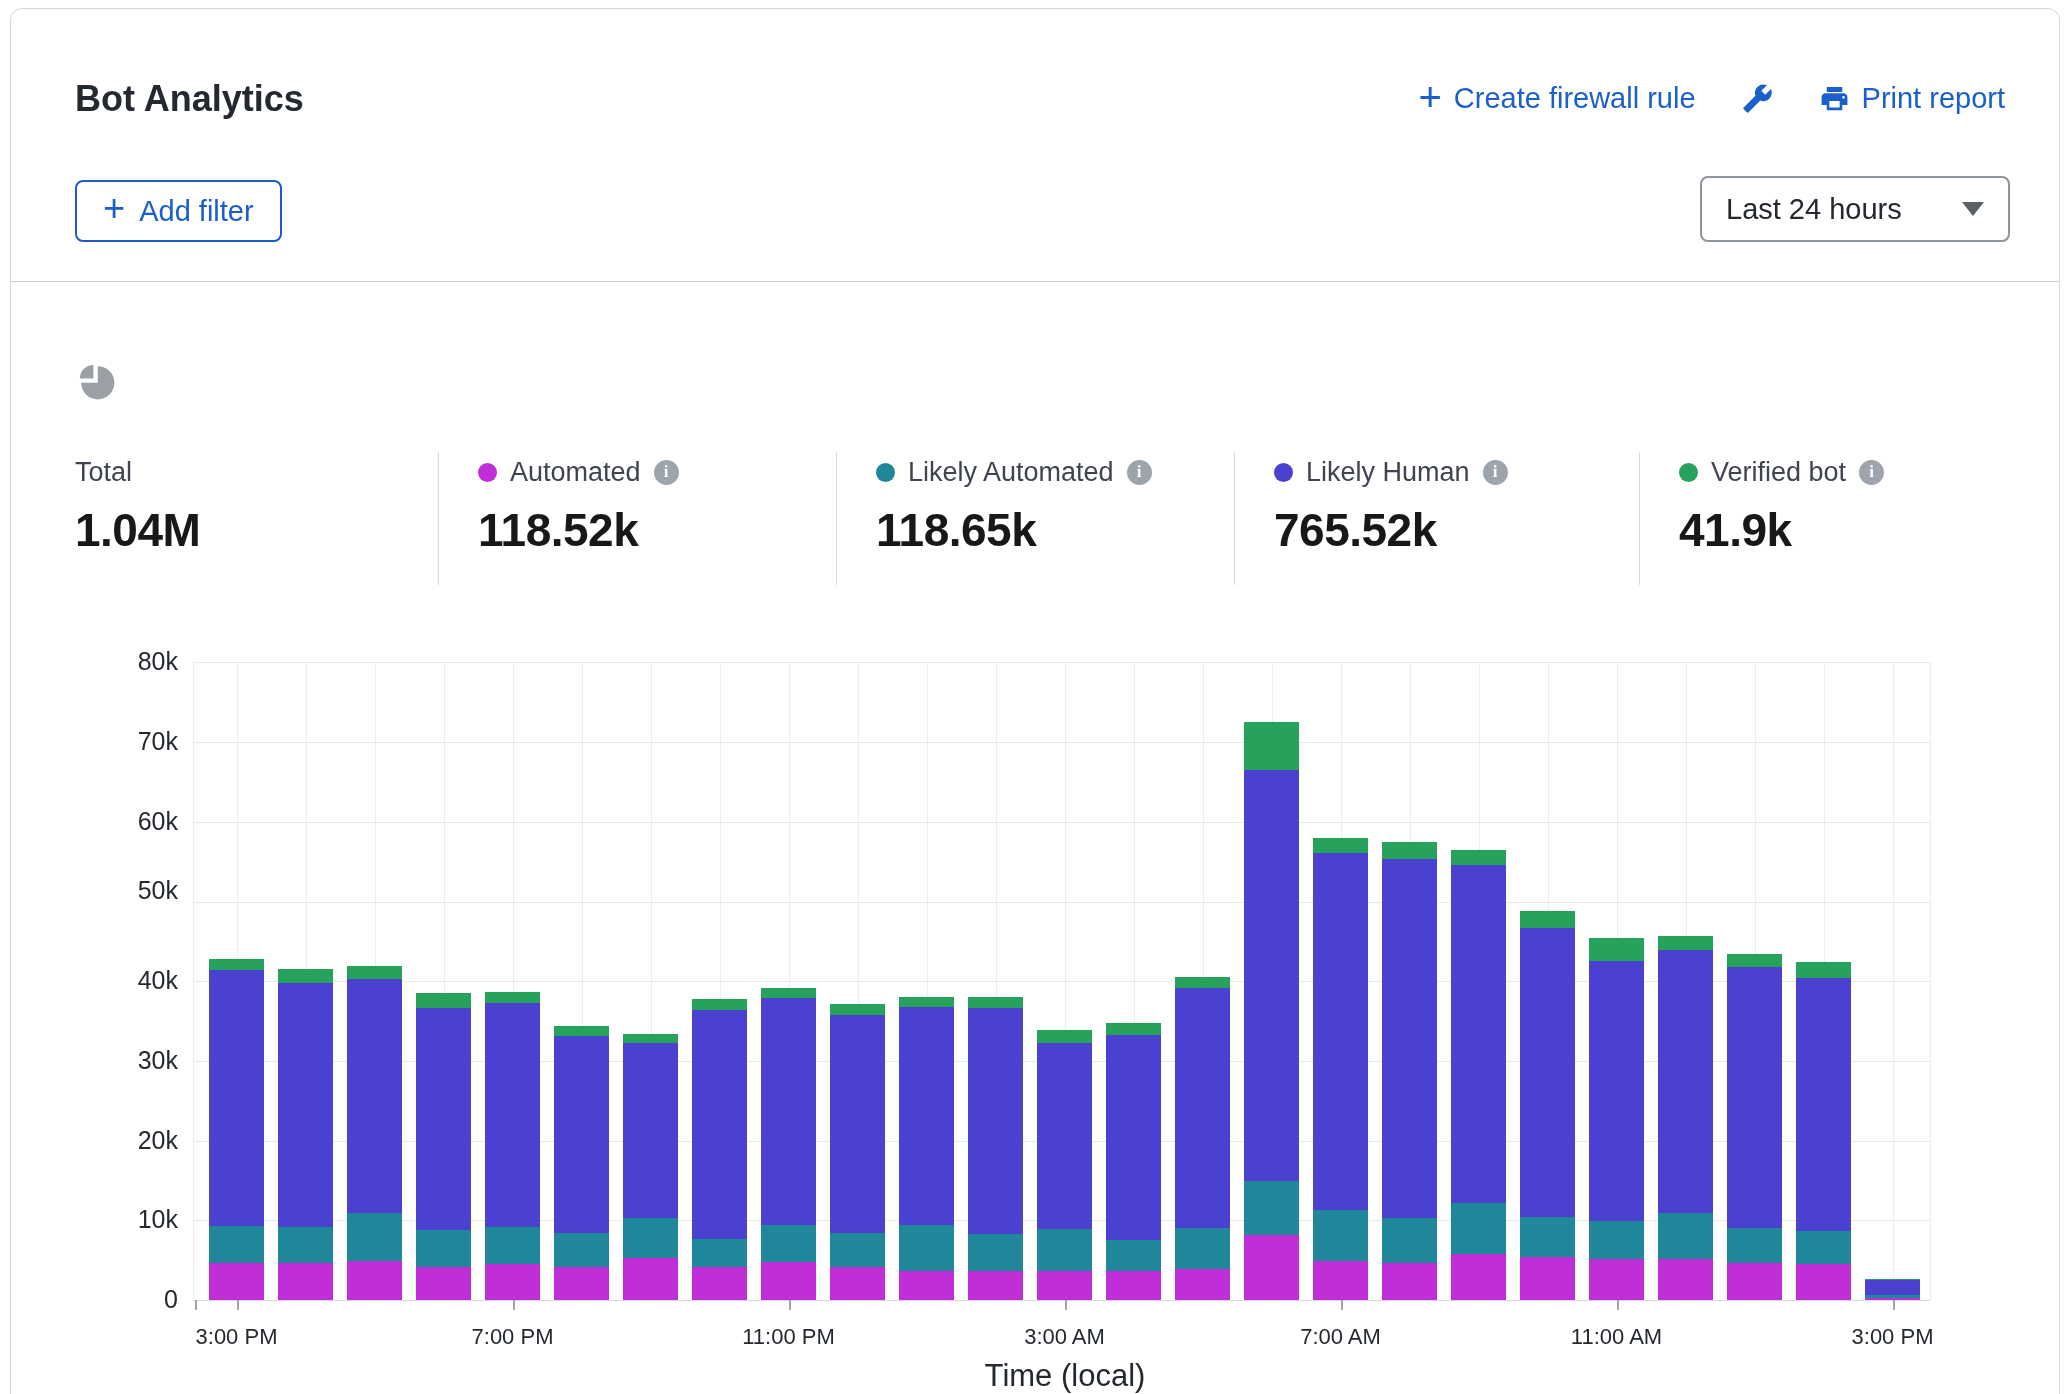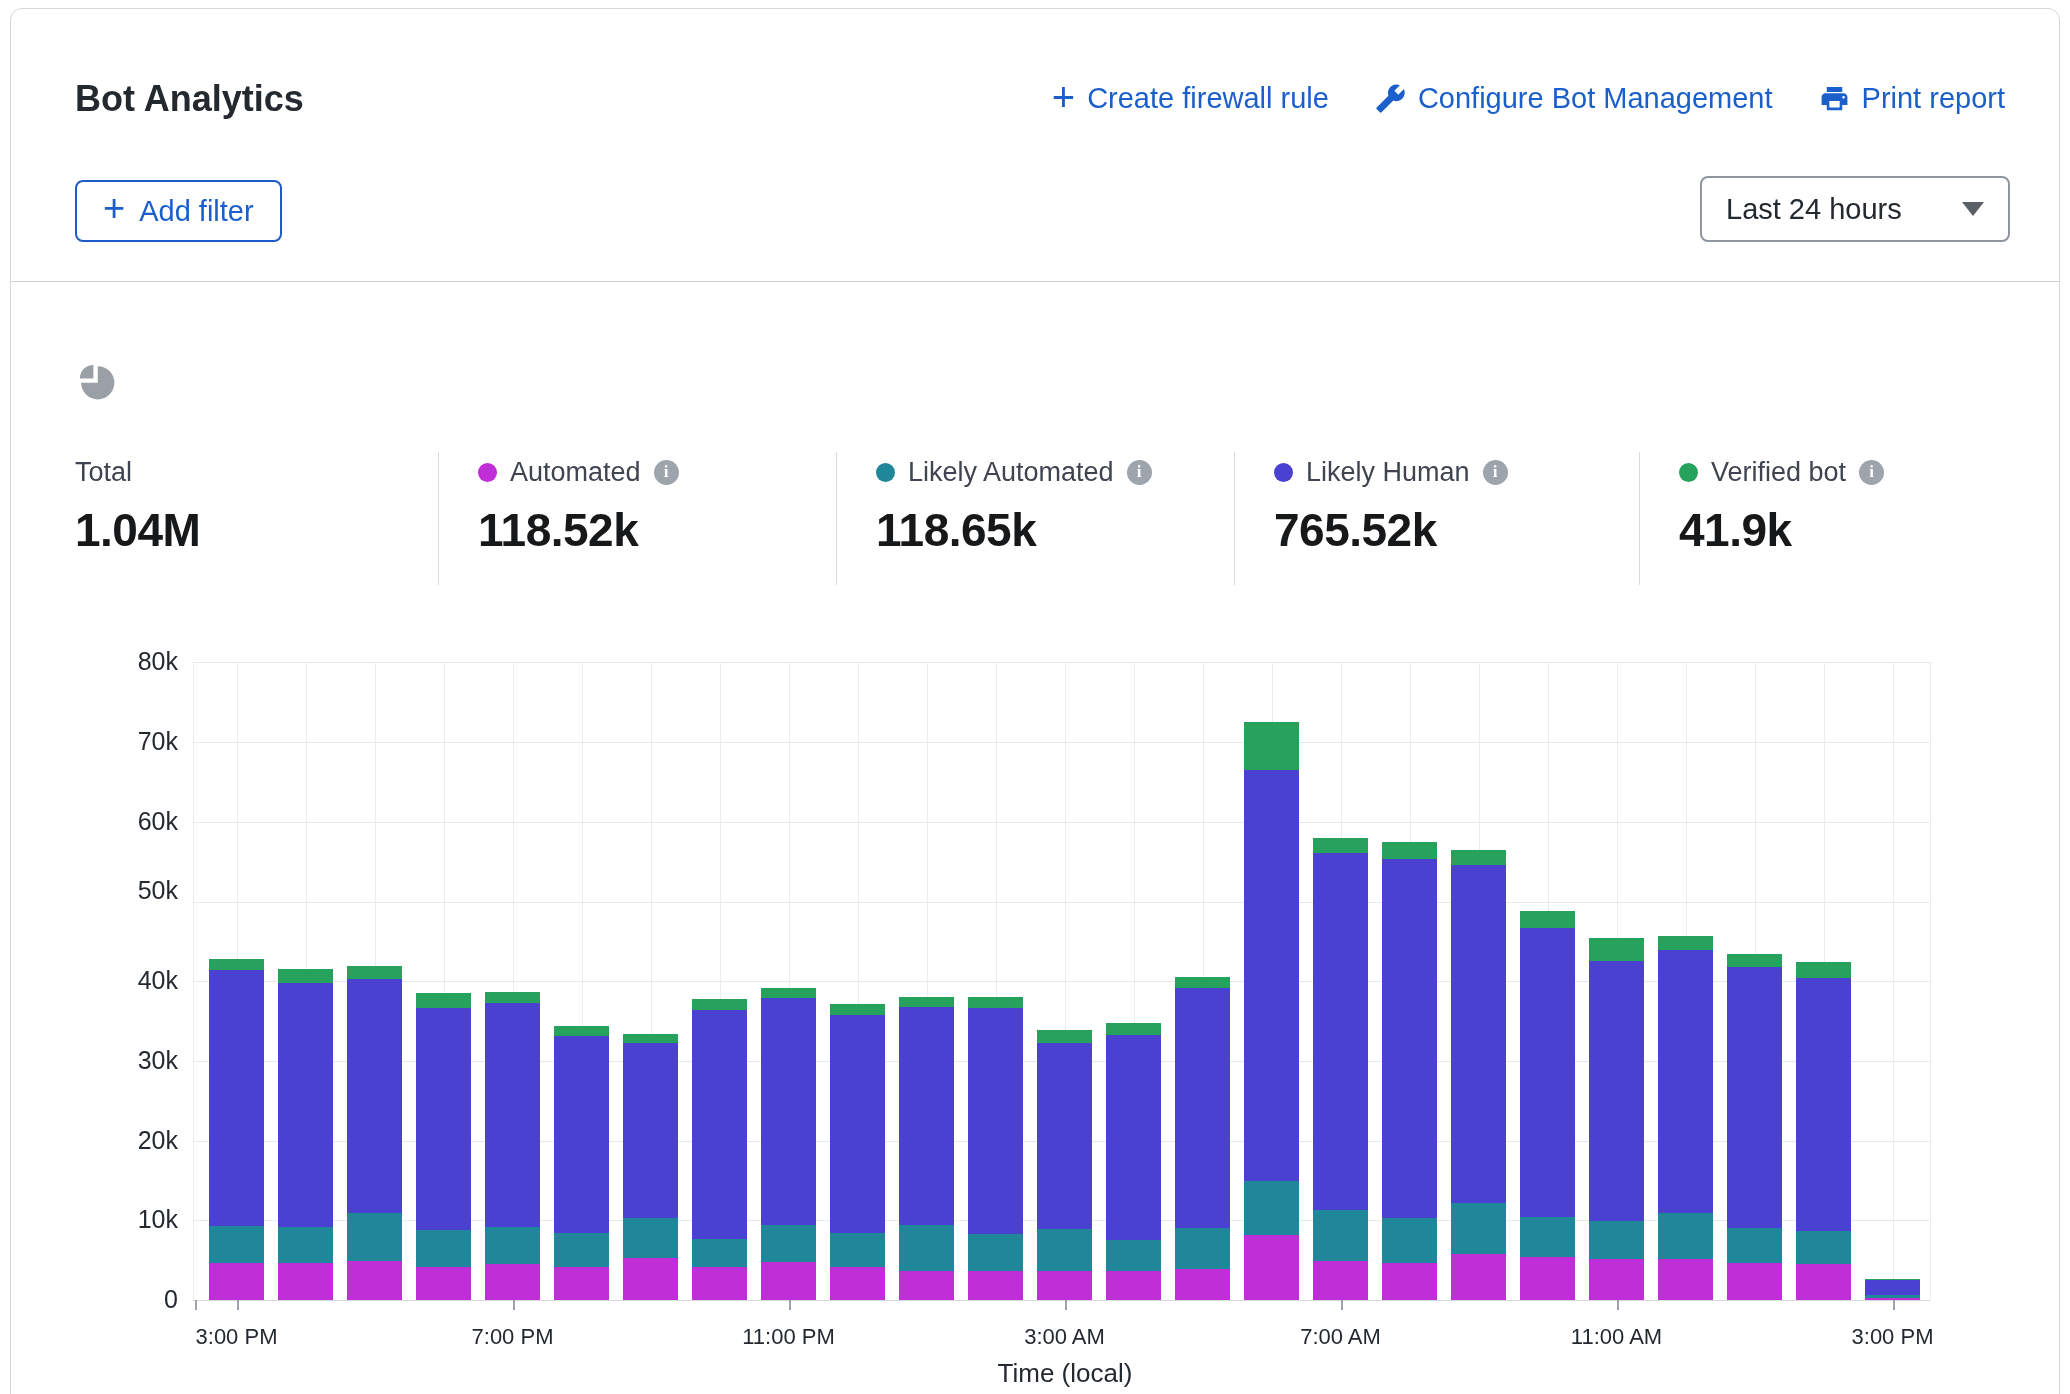--- a/index.html
+++ b/index.html
@@ -43,21 +43,21 @@
 
   #chart { position:absolute; left:0; top:620px; width:2070px; height:774px; }
   .gridline-h { position:absolute; height:1px; background:#e7e9eb; }
   .gridline-v { position:absolute; width:1px; background:#ececee; }
   .baseline   { position:absolute; height:1px; background:#d6d9dc; }
   .ytick { position:absolute; width:70px; text-align:right; font-size:25px; color:#24292f; }
   .xtick-label { position:absolute; font-size:22px; color:#24292f; transform:translateX(-50%); white-space:nowrap; }
   .tickmark { position:absolute; width:2px; height:10px; background:#9ca3af; }
   .bar { position:absolute; display:flex; flex-direction:column-reverse; }
   .seg { width:100%; }
-  .x-axis-title { position:absolute; font-size:26px; color:#24292f; transform:translateX(-50%); }
+  .x-axis-title { position:absolute; font-size:31px; color:#24292f; transform:translateX(-50%); }
 </style>
 </head>
 <body>
 
 <div class="card"></div>
 
 <div class="page-title">Bot Analytics</div>
 
 <div class="header-actions">
   <div class="link">
@@ -65,21 +65,20 @@
     <span>Create firewall rule</span>
   </div>
   <div class="link">
     <span>
       <svg width="31" height="31" viewBox="0 0 24 24">
           <g transform="scale(-1,1) translate(-24,0)">
         <path d="M22.7 19l-9.1-9.1c.9-2.3.4-5-1.5-6.9-2-2-5-2.4-7.4-1.3L9 6 6 9 1.6 4.7C.4 7.1.9 10.1 2.9 12.1c1.9 1.9 4.6 2.4 6.9 1.5l9.1 9.1c.4.4 1 .4 1.4 0l2.3-2.3c.5-.4.5-1.1.1-1.4z" fill="#1a5fca"></path>
       </g>
         </svg>
     </span>
-    <span>Configure Bot Management</span>
   </div>
   <div class="link">
     <span>
       <svg width="31" height="31" viewBox="0 0 24 24">
         <path d="M19 8H5c-1.66 0-3 1.34-3 3v6h4v4h12v-4h4v-6c0-1.66-1.34-3-3-3zm-3 11H8v-5h8v5zm3-7c-.55 0-1-.45-1-1s.45-1 1-1 1 .45 1 1-.45 1-1 1zm-1-9H6v4h12V3z" fill="#1a5fca"></path>
       </svg>
     </span>
     <span>Print report</span>
   </div>
 </div>

